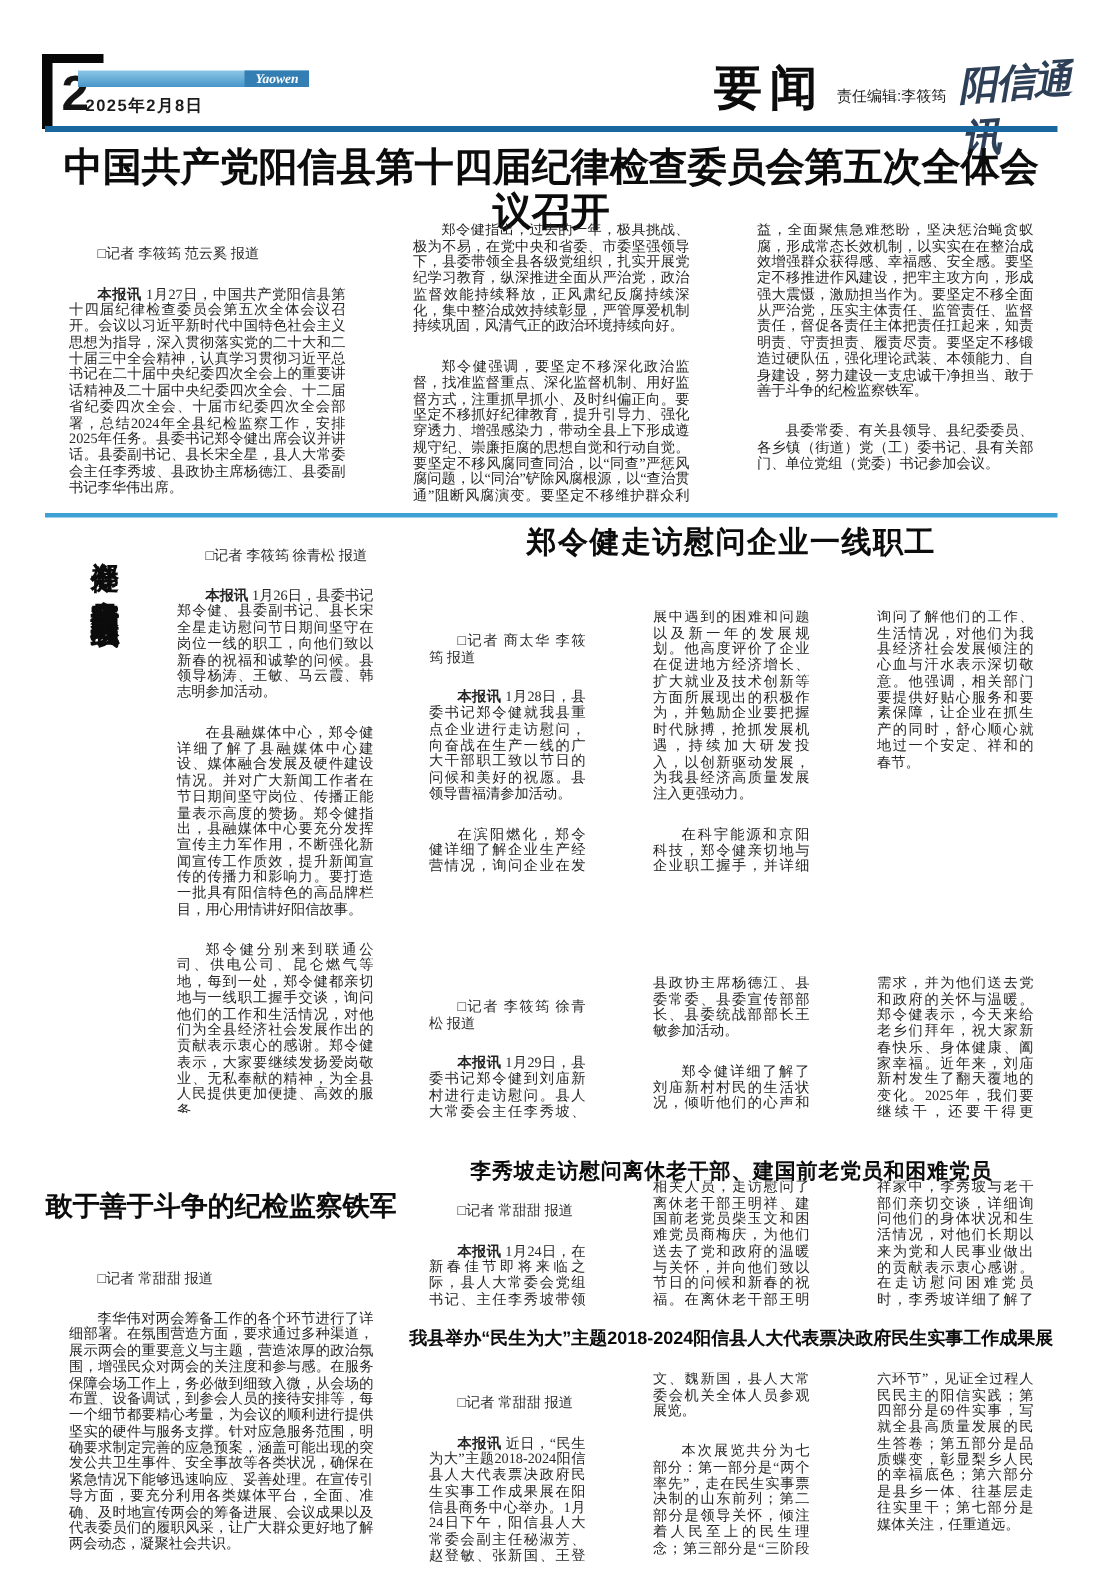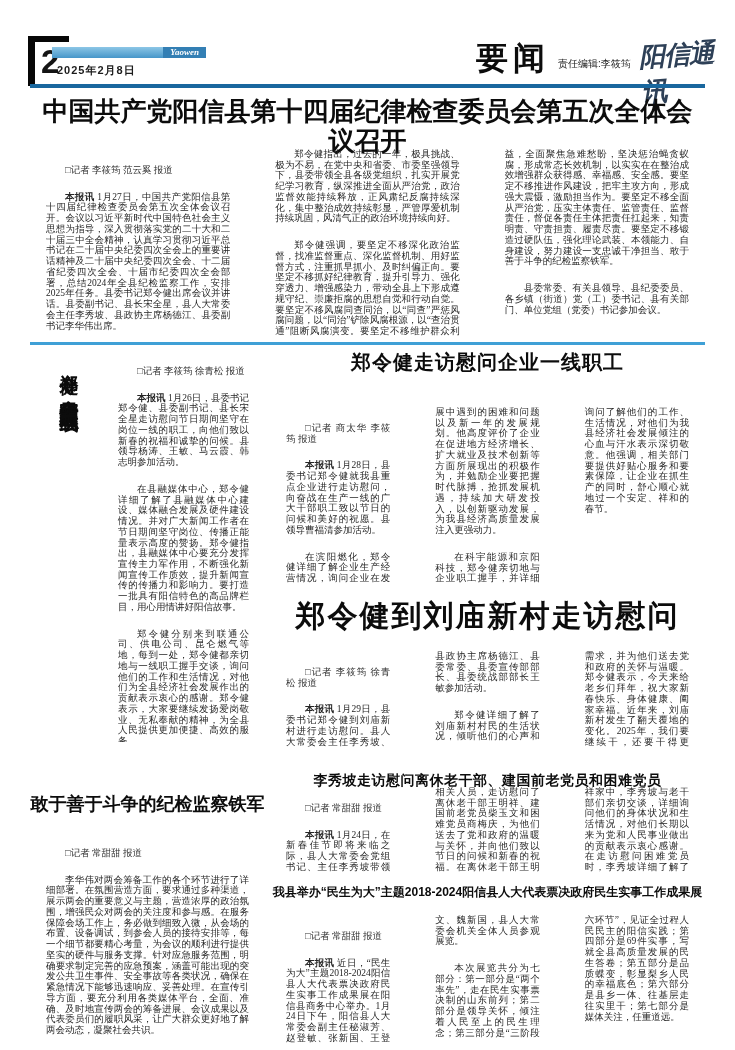--- a/index.html
+++ b/index.html
@@ -94,21 +94,20 @@
     </div>
 
   <div class="abs headline" id="h-enterprise">郑令健走访慰问企业一线职工</div>
   <div class="abs body-text cols3" id="b-enterprise">
       <p class="byline">□记者 商太华 李筱筠 报道</p>
       <p><b>本报讯</b> 1月28日，县委书记郑令健就我县重点企业进行走访慰问，向奋战在生产一线的广大干部职工致以节日的问候和美好的祝愿。县领导曹福清参加活动。</p>
       <p>在滨阳燃化，郑令健详细了解企业生产经营情况，询问企业在发展中遇到的困难和问题以及新一年的发展规划。他高度评价了企业在促进地方经济增长、扩大就业及技术创新等方面所展现出的积极作为，并勉励企业要把握时代脉搏，抢抓发展机遇，持续加大研发投入，以创新驱动发展，为我县经济高质量发展注入更强动力。</p>
       <p>在科宇能源和京阳科技，郑令健亲切地与企业职工握手，并详细询问了解他们的工作、生活情况，对他们为我县经济社会发展倾注的心血与汗水表示深切敬意。他强调，相关部门要提供好贴心服务和要素保障，让企业在抓生产的同时，舒心顺心就地过一个安定、祥和的春节。</p>
     </div>
 
-  <div class="abs headline" id="h-liumiao">郑令健到刘庙新村走访慰问</div>
   <div class="abs body-text cols3" id="b-liumiao">
       <p class="byline">□记者 李筱筠 徐青松 报道</p>
       <p><b>本报讯</b> 1月29日，县委书记郑令健到刘庙新村进行走访慰问。县人大常委会主任李秀坡、县政协主席杨德江、县委常委、县委宣传部部长、县委统战部部长王敏参加活动。</p>
       <p>郑令健详细了解了刘庙新村村民的生活状况，倾听他们的心声和需求，并为他们送去党和政府的关怀与温暖。郑令健表示，今天来给老乡们拜年，祝大家新春快乐、身体健康、阖家幸福。近年来，刘庙新村发生了翻天覆地的变化。2025年，我们要继续干，还要干得更好，让乡亲们的生活更加美满幸福。郑令健强调，要进一步加强农村基础设施建设，改善村民的生产生活条件；要积极发展特色产业，促进农民增收致富；要加强农村精神文明建设，提高村民的文化素质和道德水平。</p>
     </div>
 
   <div class="abs headline" id="h-lixiupo">李秀坡走访慰问离休老干部、建国前老党员和困难党员</div>
   <div class="abs body-text cols3" id="b-lixiupo">
       <p class="byline">□记者 常甜甜 报道</p>
       <p><b>本报讯</b> 1月24日，在新春佳节即将来临之际，县人大常委会党组书记、主任李秀坡带领相关人员，走访慰问了离休老干部王明祥、建国前老党员柴玉文和困难党员商梅庆，为他们送去了党和政府的温暖与关怀，并向他们致以节日的问候和新春的祝福。在离休老干部王明祥家中，李秀坡与老干部们亲切交谈，详细询问他们的身体状况和生活情况，对他们长期以来为党和人民事业做出的贡献表示衷心感谢。在走访慰问困难党员时，李秀坡详细了解了他们的家庭状况和实际困难，鼓励他们保持乐观向上的生活态度，积极面对困难，依靠党和政府的帮助以及自身的努力，早日走出困境，过上幸福美好的生活。</p>

